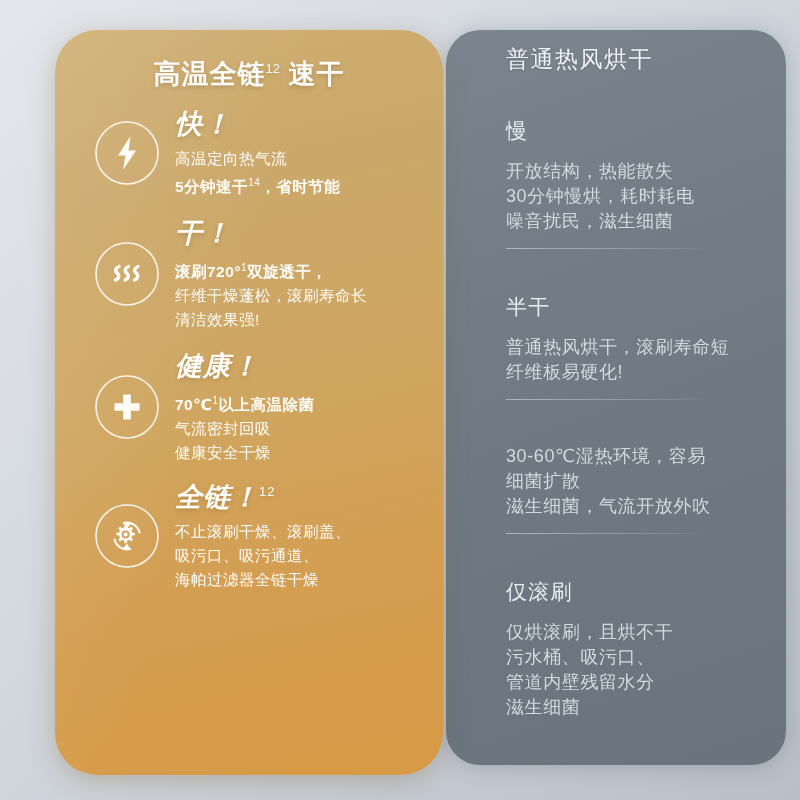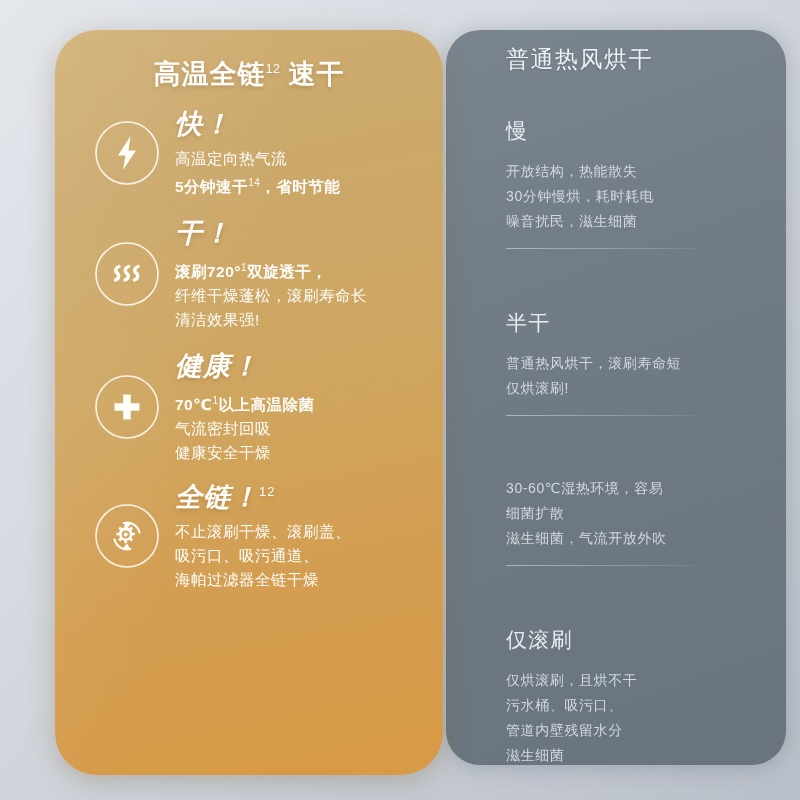--- a/index.html
+++ b/index.html
@@ -16,26 +16,26 @@
     border-radius:34px;
     background:linear-gradient(160deg,#7b858f 0%,#727d88 30%,#6d7883 60%,#69747f 100%);
     box-shadow:0 2px 22px rgba(70,80,92,.28);
   }
   #gray-inner { position:absolute; left:60px; top:14px; width:280px; height:710px; }
   .g-title {
     font-size:23px; color:#eef1f4; letter-spacing:1.5px; font-weight:400;
     margin-bottom:42px; text-shadow:0 1px 2px rgba(40,48,58,.25);
   }
   .g-block { position:relative; padding-bottom:20px; }
-  .g-block + .g-block { margin-top:16px; }
+  .g-block + .g-block { margin-top:0; }
   .g-head {
     font-size:21px; color:#e9edf1; letter-spacing:1.2px; font-weight:400;
     margin-bottom:14px;
   }
-  .g-body { font-size:14px; line-height:25px; color:#d3d9df; letter-spacing:.6px; }
+  .g-body { font-size:18px; line-height:25px; color:#d3d9df; letter-spacing:.6px; }
   .g-divider {
     height:1px; width:202px;
     background:linear-gradient(90deg,rgba(226,232,238,.55),rgba(226,232,238,.18) 80%,rgba(226,232,238,0));
     margin:14px 0 24px 0;
   }
 
   
   #gold-card {
     position:absolute; left:55px; top:30px; width:388px; height:745px;
     border-radius:42px;
@@ -88,21 +88,21 @@
         <div>30分钟慢烘，耗时耗电</div>
         <div>噪音扰民，滋生细菌</div>
       </div>
       <div class="g-divider"></div>
     </div>
 
     <div class="g-block">
       <div class="g-head">半干</div>
       <div class="g-body">
         <div>普通热风烘干，滚刷寿命短</div>
-        <div>仅烘滚刷!</div>
+        <div>纤维板易硬化!</div>
       </div>
       <div class="g-divider"></div>
     </div>
 
     <div class="g-block">
       <div class="g-body">
         <div>30-60℃湿热环境，容易</div>
         <div>细菌扩散</div>
         <div>滋生细菌，气流开放外吹</div>
       </div>

